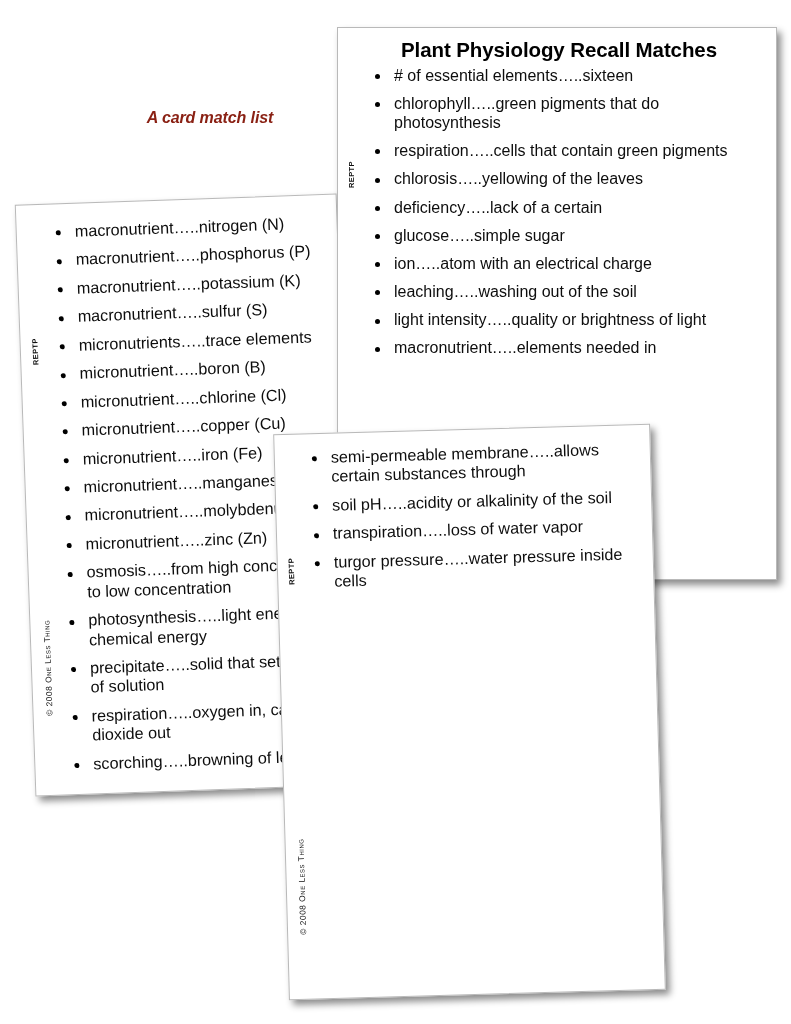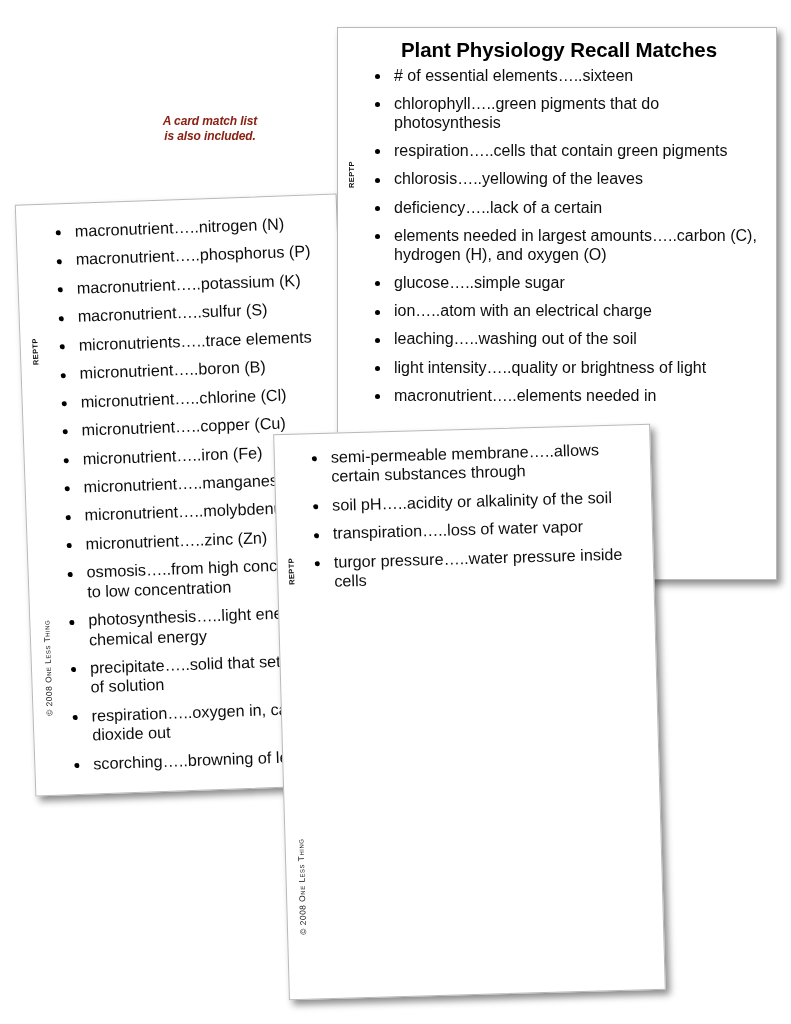--- a/index.html
+++ b/index.html
@@ -156,27 +156,27 @@
     white-space: nowrap;
     font-variant: small-caps;
   }
   #card-left .copyright   { left: 11px; top: 511px; }
   #card-bottom .copyright { left: 10px; top: 500px; }
 
   
   #annotation {
     position: absolute;
     left: 95px;
-    top: 114px;
+    top: 108px;
     width: 230px;
     z-index: 6;
     color: #8a2114;
     font-weight: bold;
     font-style: italic;
-    font-size: 12px;
+    font-size: 16px;
     line-height: 1.25;
     text-align: center;
     letter-spacing: -0.1px;
   }
   #annotation .line { display: block; }
 </style>
 </head>
 <body>
 
 <div class="stage">
@@ -210,21 +210,20 @@
   <div class="card" id="card-top">
     <div class="card-body">
       <div class="side-code reptp">REPTP</div>
       <div class="card-title">Plant Physiology Recall Matches</div>
       <ul class="bullets">
         <li># of essential elements…..sixteen</li>
         <li>chlorophyll…..green pigments that do photosynthesis</li>
         <li>respiration…..cells that contain green pigments</li>
         <li>chlorosis…..yellowing of the leaves</li>
         <li>deficiency…..lack of a certain</li>
-        <li>elements needed in largest amounts…..carbon (C), hydrogen (H), and oxygen (O)</li>
         <li>glucose…..simple sugar</li>
         <li>ion…..atom with an electrical charge</li>
         <li>leaching…..washing out of the soil</li>
         <li>light intensity…..quality or brightness of light</li>
         <li>macronutrient…..elements needed in</li>
       </ul>
     </div>
   </div>
 
   <div class="card" id="card-bottom">
@@ -235,16 +234,15 @@
         <li>semi-permeable membrane…..allows certain substances through</li>
         <li>soil pH…..acidity or alkalinity of the soil</li>
         <li>transpiration…..loss of water vapor</li>
         <li>turgor pressure…..water pressure inside cells</li>
       </ul>
     </div>
   </div>
 
   <div id="annotation" style="color: rgb(138, 33, 20);">
     <span class="line">A card match list</span>
-    <span class="line">is also included.</span>
   </div>
 
 </div>
 
 </body></html>

